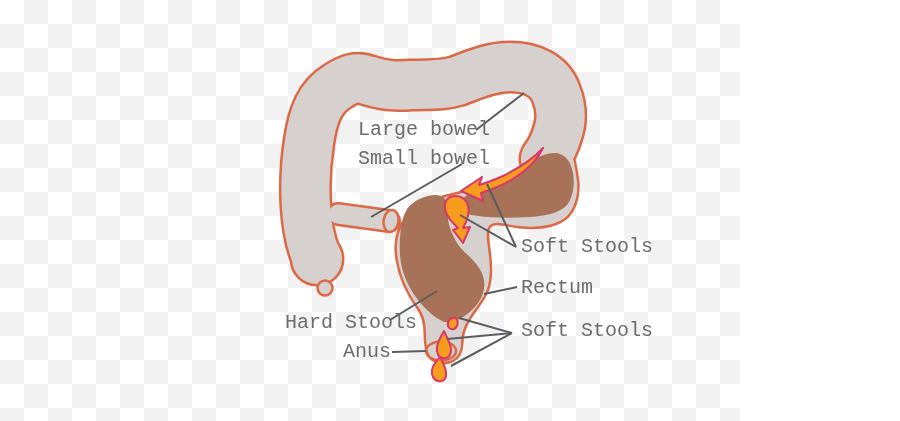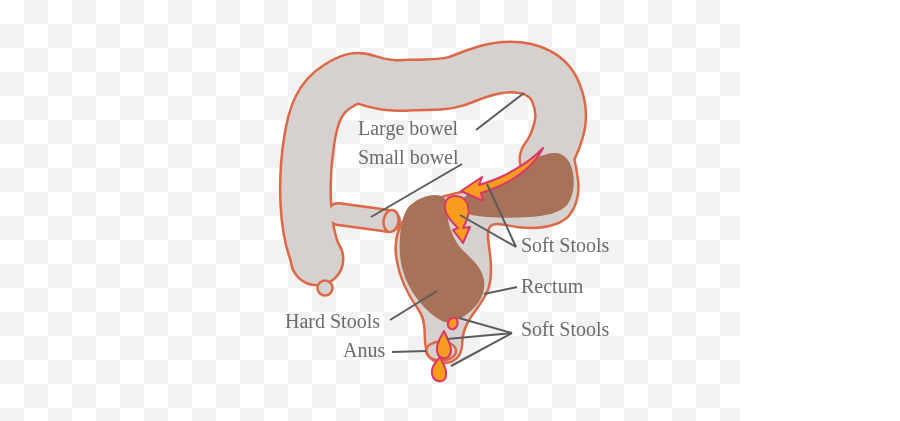--- a/index.html
+++ b/index.html
@@ -2,21 +2,21 @@
 <html><head>
 <meta charset="utf-8">
 <style>
   html,body { margin:0; padding:0; }
   .canvas {
     position: relative;
     width: 740px; height: 421px;
     background: conic-gradient(#f2f2f2 25%, #ffffff 0 50%, #f2f2f2 0 75%, #ffffff 0);
     background-size: 48px 48px;
     overflow: hidden;
-    font-family: Liberation Serif, serif;
+    font-family: Liberation Mono, monospace;
   }
   svg { position:absolute; inset:0; display:block; }
 
   
   .bowel-edge   { fill:none; stroke:#DC6845; }
   .bowel-edge-f { fill:#DC6845; stroke:#DC6845; stroke-width:5; stroke-linejoin:round; }
   .bowel-fill   { fill:#D6D1CE; stroke:none; }
   .bowel-tube-f { fill:none; stroke:#D6D1CE; }
   .opening      { fill:#D6D1CE; stroke:#DC6845; stroke-width:2.5; }
   .anus-ring    { fill:none; stroke:#DC6845; stroke-width:2.5; }

